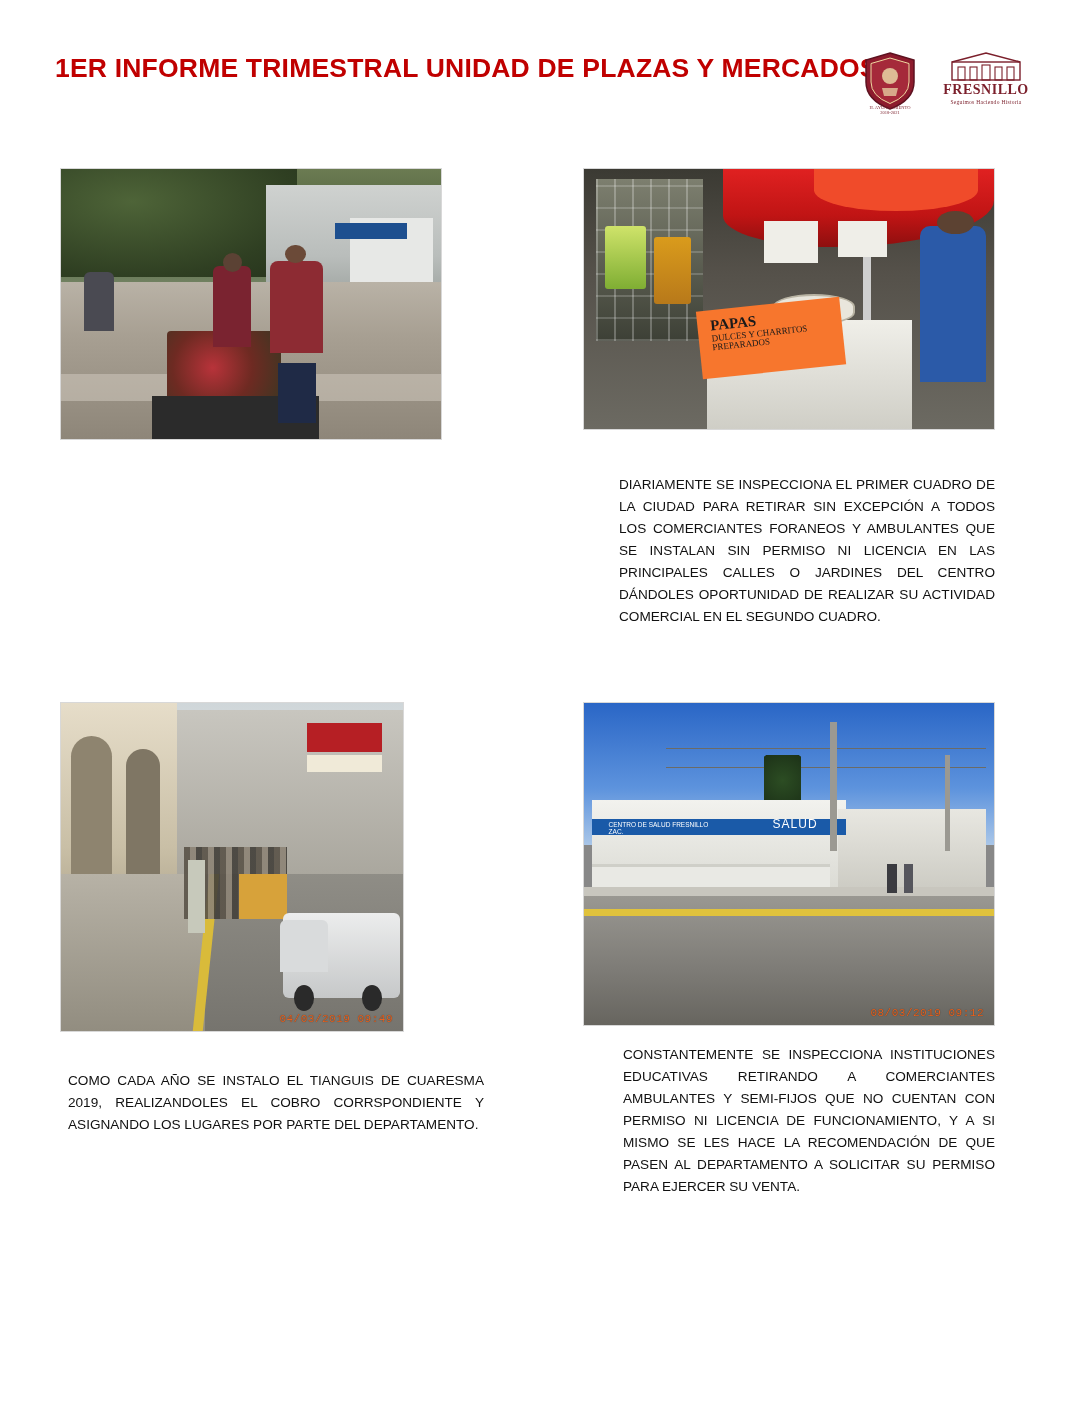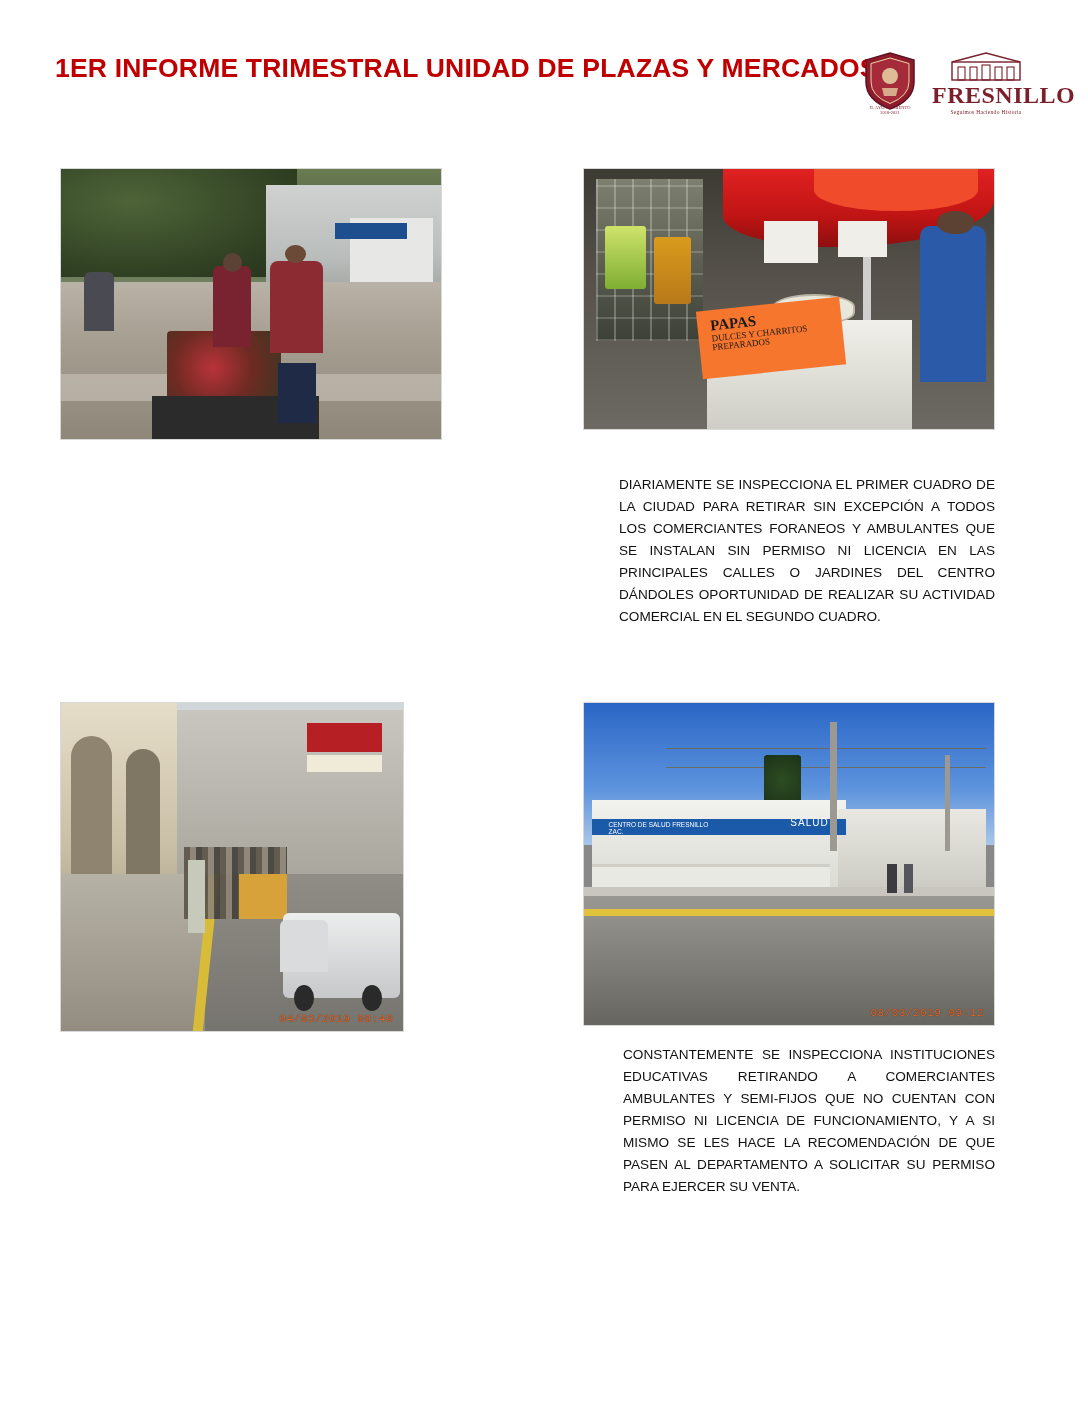--- a/index.html
+++ b/index.html
@@ -63,21 +63,21 @@
     width: 108px; height: 62px;
     position: relative;
     text-align: center;
   }
   .fresnillo-building {
     display: block;
     margin: 0 auto;
   }
   .fresnillo-word {
     font-family: "Liberation Serif", serif;
-    font-size: 24px;
+    font-size: 14px;
     font-weight: bold;
     color: #7b1f2b;
     letter-spacing: 0.5px;
     line-height: 1;
     margin-top: 1px;
   }
   .fresnillo-sub {
     font-family: "Liberation Serif", serif;
     font-size: 5.5px;
     color: #7b1f2b;
@@ -248,22 +248,22 @@
   
   .p4-sky { position:absolute; left:0; top:0; width:100%; height:44%;
     background: linear-gradient(180deg,#2a66c6 0%, #5d93dd 60%, #a9c6e8 100%); }
   .p4-bldg { position:absolute; left:2%; top:30%; width:62%; height:30%;
     background: linear-gradient(180deg,#f2f2ee 0%, #d9d9d2 100%); }
   .p4-bldg2 { position:absolute; left:62%; top:33%; width:36%; height:26%;
     background: linear-gradient(180deg,#e8e7e1 0%, #cbcac2 100%); }
   .p4-band { position:absolute; left:2%; top:36%; width:62%; height:5%;
     background:#1a5aa8; }
   .p4-salud { position:absolute; left:46%; top:35.5%; width:18%; height:6%;
-    color:#fff; font-size:10px; font-family:"Liberation Sans",sans-serif;
-    letter-spacing:1px; text-align:center; }
+    color:#fff; font-size:12px; font-family:"Liberation Sans",sans-serif;
+    letter-spacing:1px; text-align:left; }
   .p4-centro { position:absolute; left:6%; top:36.5%; width:26%;
     color:#fff; font-size:6.5px; font-family:"Liberation Sans",sans-serif; }
   .p4-palm { position:absolute; left:44%; top:16%; width:9%; height:20%;
     background: radial-gradient(circle at 50% 40%, #2c4d23 0%, #1d3318 70%, transparent 72%); }
   .p4-road { position:absolute; left:0; bottom:0; width:100%; height:42%;
     background: linear-gradient(180deg,#9c9a94 0%, #7d7b76 60%, #67655f 100%); }
   .p4-curb { position:absolute; left:0; bottom:40%; width:100%; height:3%;
     background:#c8c6be; }
   .p4-yellow { position:absolute; left:0; bottom:34%; width:100%; height:2%;
     background:#e0c23c; }
@@ -383,20 +383,21 @@
       <div class="p3-yellowline"></div>
       <div class="p3-crowd"></div>
       <div class="p3-stall"></div>
       <div class="p3-person"></div>
       <div class="p3-truck"></div>
       <div class="p3-truckcab"></div>
       <div class="p3-wheel1"></div>
       <div class="p3-wheel2"></div>
       <div class="stamp">04/03/2019  09:49</div>
     </div>
+    <div class="caption" id="caption-3">COMO CADA AÑO SE INSTALO EL TIANGUIS DE CUARESMA 2019, REALIZANDOLES EL COBRO CORRSPONDIENTE Y ASIGNANDO LOS LUGARES POR PARTE DEL DEPARTAMENTO.</div>
   </div>
 
   <div class="cell" id="cell-4">
     <div class="photo" id="photo-4">
       <div class="p4-sky"></div>
       <div class="p4-wire"></div>
       <div class="p4-wire2"></div>
       <div class="p4-palm"></div>
       <div class="p4-bldg"></div>
       <div class="p4-bldg2"></div>

